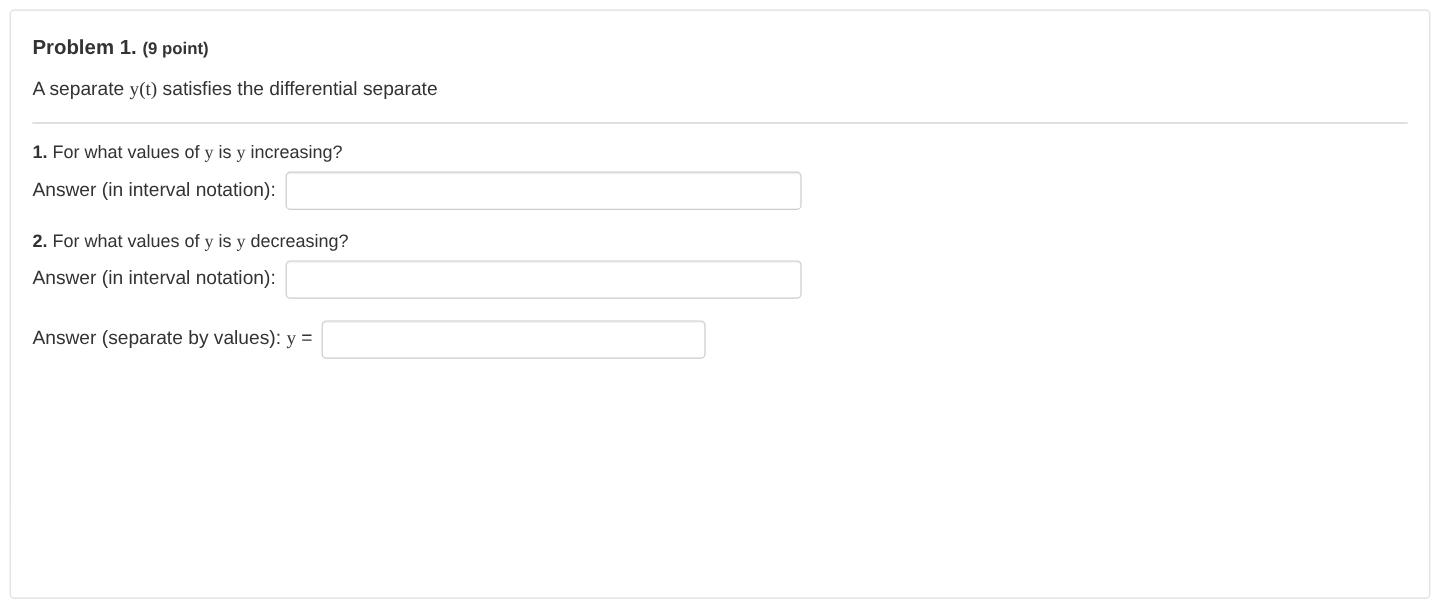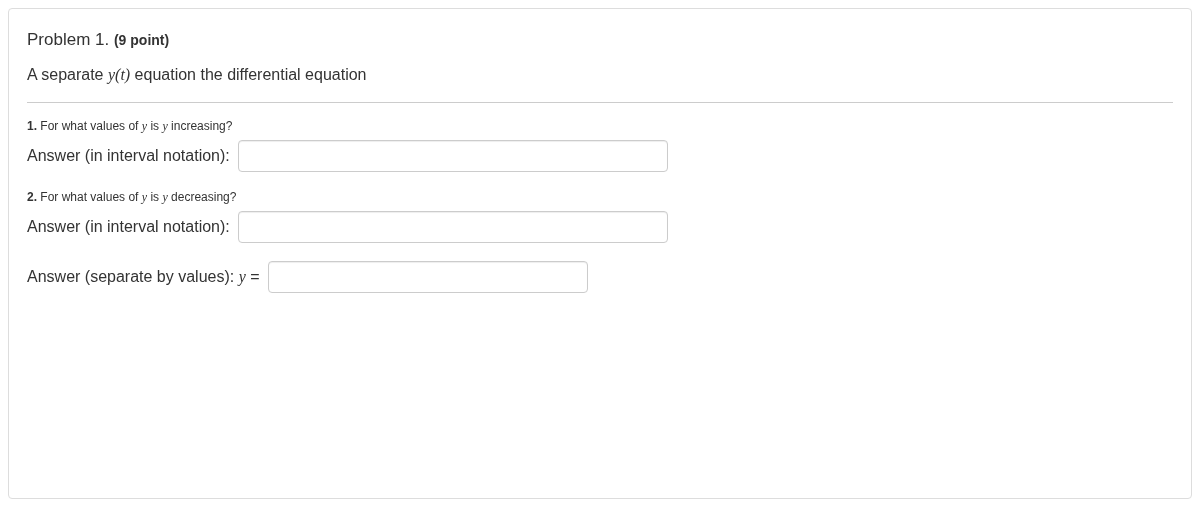--- a/index.html
+++ b/index.html
@@ -16,31 +16,31 @@
     border: 1px solid #ddd;
     border-radius: 4px;
     padding: 15px 18px 18px 18px;
     height: 491px;
   }
   .problem-heading {
     font-size: 17px;
     margin: 6px 0 16px 0;
   }
   .problem-heading .pnum {
-    font-weight: 400;
+    font-weight: 700;
   }
   .problem-heading .points {
     font-weight: 700;
     font-size: 14px;
   }
   .intro {
     margin: 0 0 18px 0;
     font-size: 16px;
   }
-  .math-i { font-style: italic; font-family: Georgia, "Times New Roman", serif; }
+  .math-i { font-family: Georgia, "Times New Roman", serif; }
   .equation {
     text-align: center;
     font-family: Georgia, "Times New Roman", serif;
     font-size: 20px;
     margin: 22px 0 22px 0;
   }
   .frac {
     display: inline-block;
     vertical-align: middle;
     text-align: center;
@@ -59,21 +59,21 @@
   }
   .rhs { font-style: italic; }
   sup { font-size: 12px; font-style: normal; line-height: 0; vertical-align: super; }
   hr.rule {
     border: none;
     border-top: 1px solid #ccc;
     margin: 8px 0 16px 0;
   }
   .qline {
     margin: 10px 0 6px 0;
-    font-size: 12px;
+    font-size: 15px;
   }
   .qline .qnum { font-weight: 700; }
   .ansline {
     margin: 4px 0 18px 0;
     font-size: 16px;
     display: flex;
     align-items: center;
     gap: 8px;
   }
   input[type=text] {
@@ -91,21 +91,21 @@
 <body>
 
 <div class="panel">
 
   <div class="problem-heading">
     <span class="pnum">Problem 1.</span>
     <span class="points">(9 point)</span>
   </div>
 
   <p class="intro">
-    <span>A separate </span><span class="math-i">y(t)</span><span> equation the differential equation</span>
+    <span>A separate </span><span class="math-i">y(t)</span><span> satisfies the differential separate</span>
   </p>
 
 
   <hr class="rule">
 
   <div class="qline">
     <span class="qnum">1.</span><span> For what values of </span><span class="math-i">y</span><span> is </span><span class="math-i">y</span><span> increasing?</span>
   </div>
   <div class="ansline">
     <span>Answer (in interval notation): </span>

